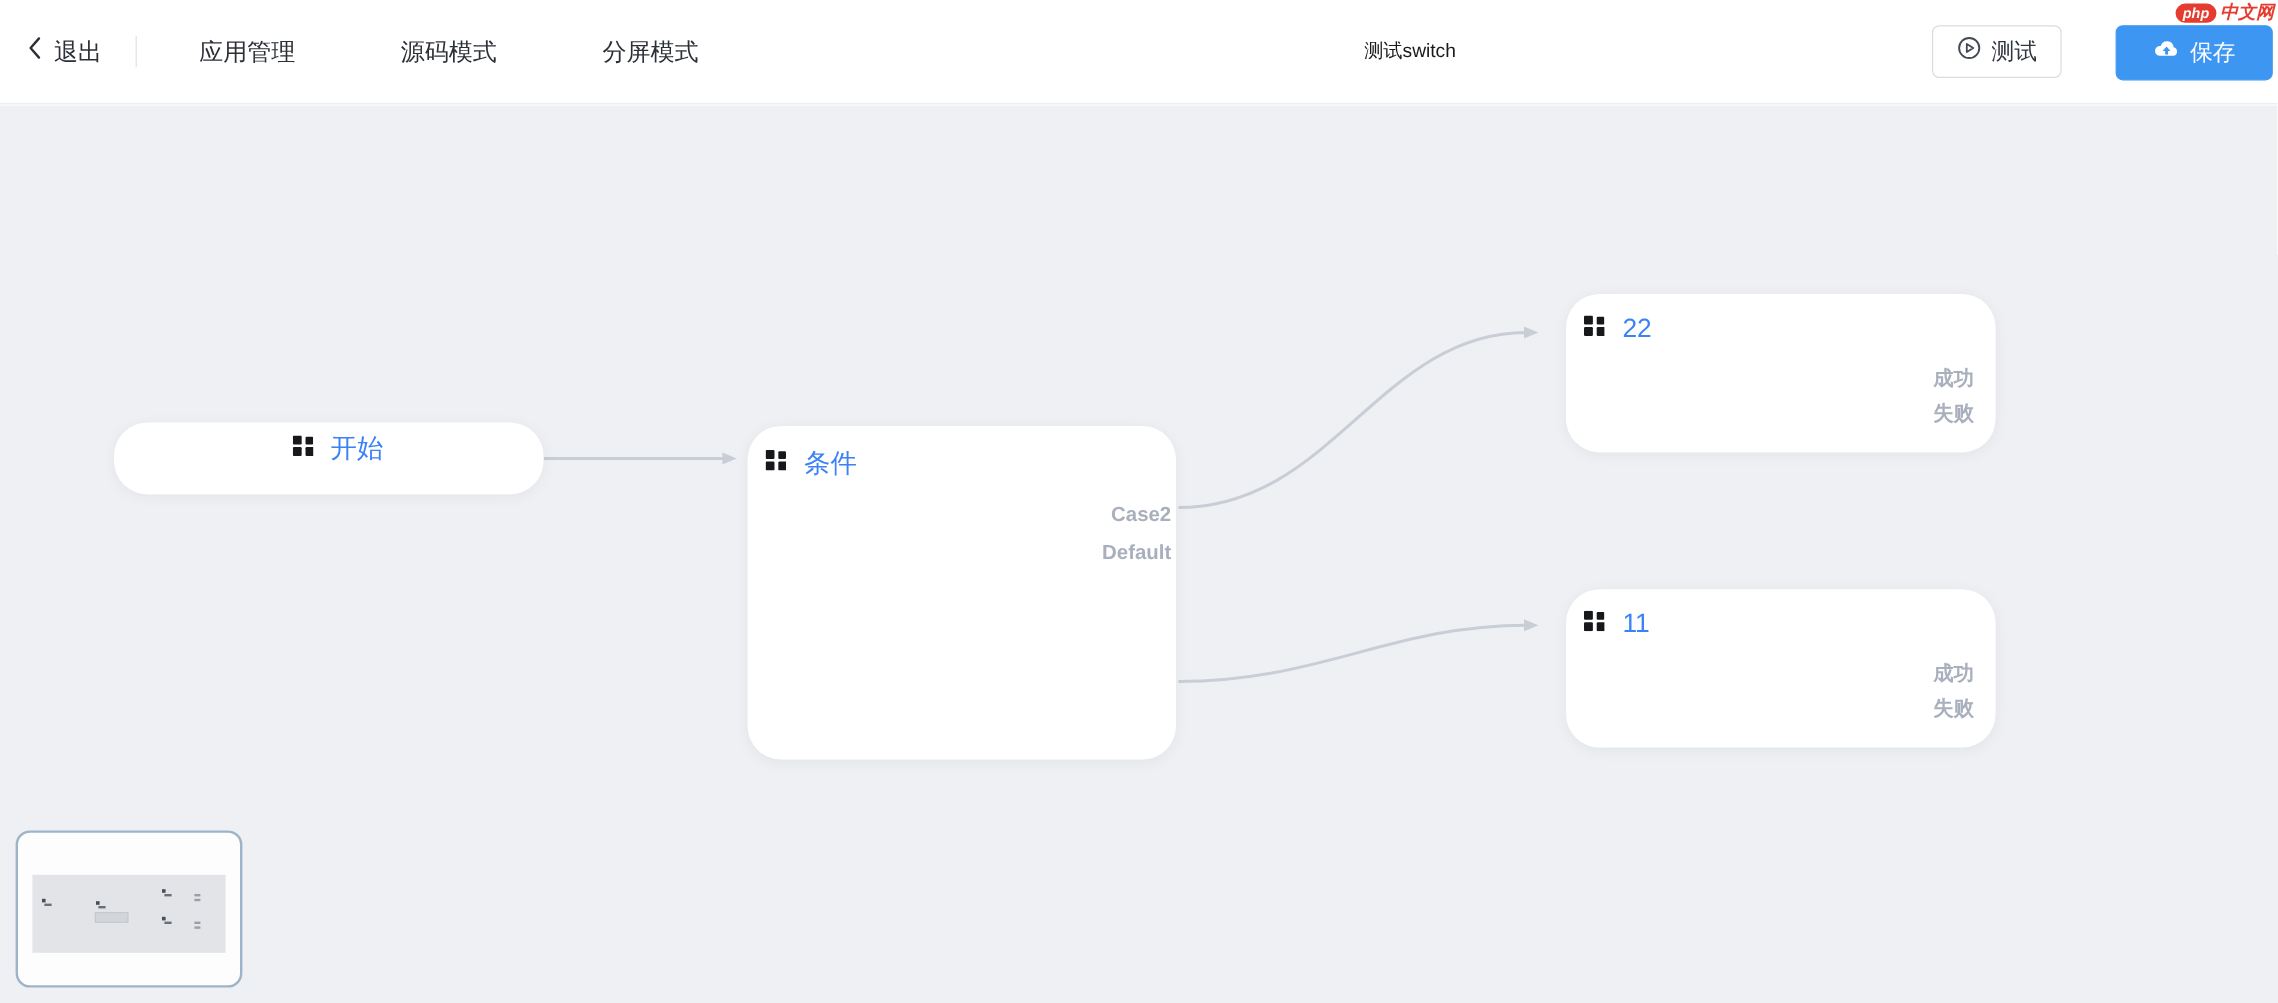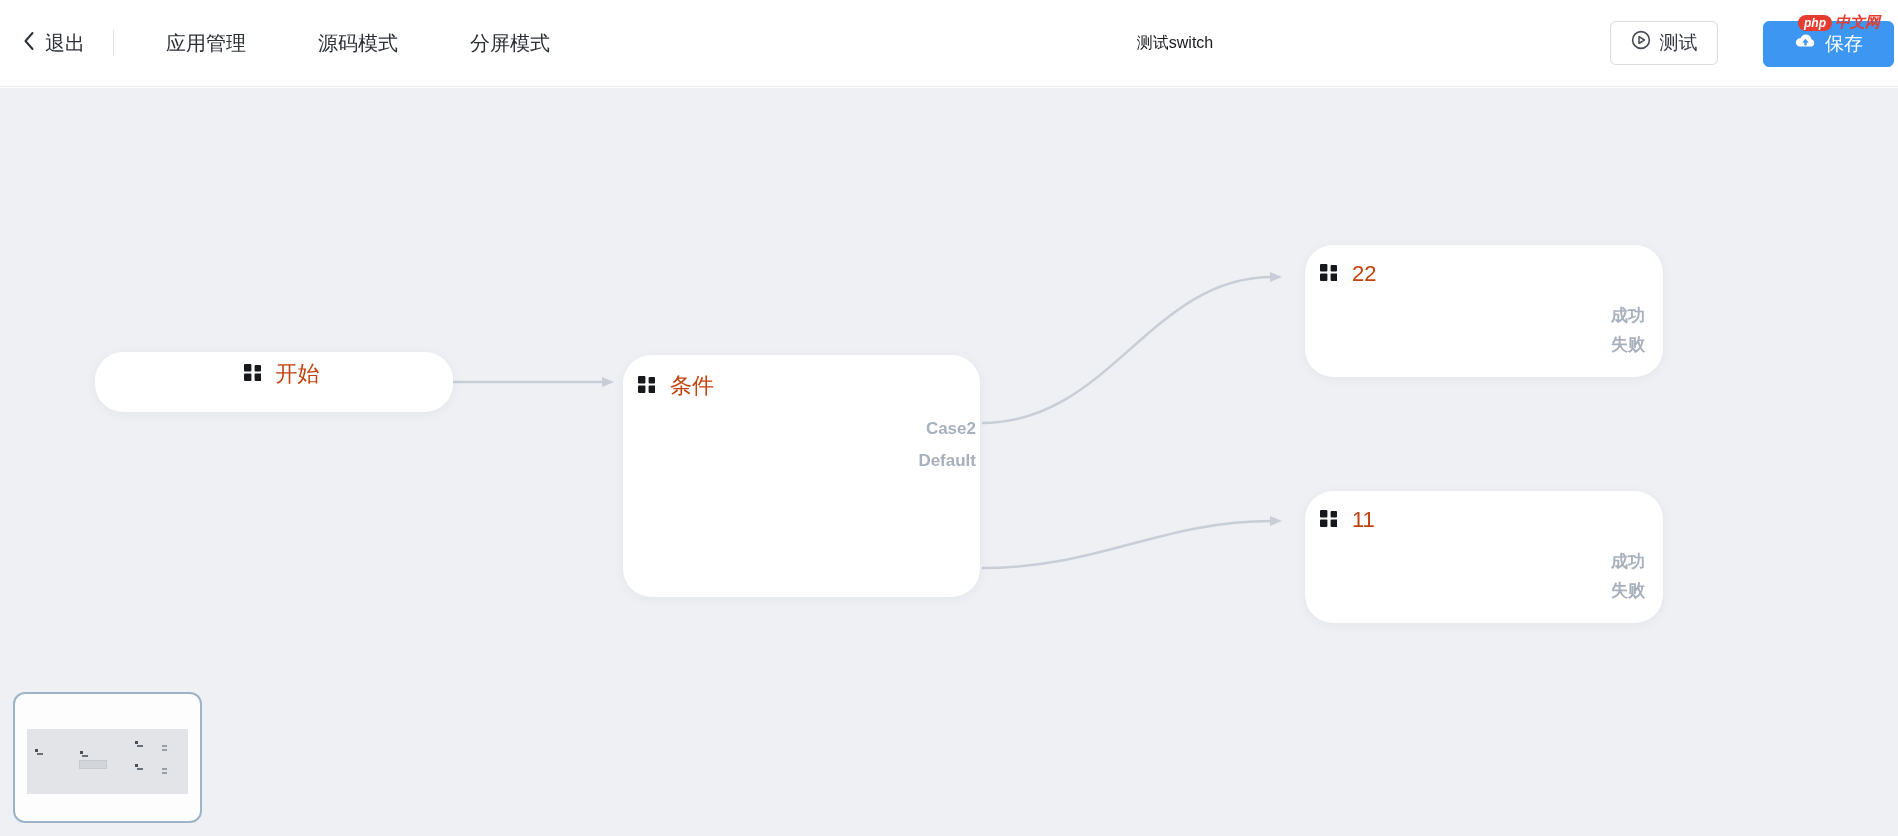--- a/index.html
+++ b/index.html
@@ -6,55 +6,55 @@
   html,body { width:1898px; height:836px; overflow:hidden; background:#fff;
     font-family:"Liberation Sans", sans-serif; }
   body { position:relative; }
 
   
   .header { position:relative; height:87px; background:#fff;
     border-bottom:1px solid #e9eaec; display:flex; align-items:center; z-index:5; }
   .back { display:flex; align-items:center; gap:10px; margin-left:22px;
     font-size:20px; color:#2b2f36; cursor:pointer; }
   .header-divider { width:1px; height:26px; background:#dfe2e6; margin:0 16px 0 28px; }
-  .tabs { display:flex; height:100%; }
+  .tabs { display:flex; height:100%;gap:16px; }
   .tab { position:relative; height:100%; display:flex; align-items:center;
     padding:0 36px; font-size:20px; color:#2b2f36; cursor:pointer; }
   .tab.active { color:#3e96f5; }
   .tab.active::after { content:""; position:absolute; left:0; right:0; bottom:0;
     height:4px; background:#3e96f5; }
   .doc-title { position:absolute; left:1175px; top:50%;
     transform:translate(-50%,-50%); font-size:16px; font-weight:500; color:#17191c; }
   .btn { position:absolute; top:21px; display:flex; align-items:center;
     justify-content:center; gap:9px; border-radius:6px; font-size:19px; cursor:pointer;font-family:Liberation Mono, monospace; }
   .btn-test { right:180px; width:108px; height:44px; background:#fff;
     border:1px solid #d9dce1; color:#303540; }
   .btn-save { right:4px; width:131px; height:46px; background:#3d97f2;
     border:1px solid #3d97f2; color:#fff; }
-  .logo { position:absolute; top:1px; right:18px; z-index:20; display:flex;
-    align-items:center; gap:3px;margin-top:12px; }
+  .logo { position:absolute; top:1px; right:3px; z-index:20; display:flex;
+    align-items:center; gap:3px; }
   .logo-badge { background:#e53c2f; color:#fff; font-style:italic; font-weight:bold;
     font-size:12px; line-height:16px; padding:0 6px; border-radius:9px; }
   .logo-text { color:#e53c2f; font-weight:800; font-size:15px; font-style:italic; }
 
   
   .canvas { position:absolute; left:0; top:88px; width:1898px; height:748px;
     background:#eef0f3; }
   .edges { position:absolute; left:0; top:0; }
 
   .node { position:absolute; background:#fff; border-radius:28px;
     box-shadow:0 2px 12px rgba(25,35,60,.05); cursor:grab; }
   .node-header { display:flex; align-items:center; gap:15px; padding-left:15px; }
-  .node-title { font-size:22px; font-weight:500; color:#c2410c; }
+  .node-title { font-size:22px; font-weight:500; color:#3b82f6; }
   .grid-icon { flex:0 0 auto; }
 
   .node-start { left:95px; top:264px; width:358px; height:60px; }
   .node-start .node-header { height:44px;justify-content:center; }
 
-  .node-cond { left:623px; top:267px; width:357px; height:242px; }
+  .node-cond { left:623px; top:267px; width:357px; height:278px; }
   .node-cond .node-header { padding-top:16px; }
   .port-label { text-align:right; padding-right:4px; font-size:17px;
     font-weight:bold; color:#a9b0bd; }
   .port-case { margin-top:18px; }
   .port-default { margin-top:12px; }
   .cond-box { margin:16px 15px 0 15px; background:#f0f1f4; border-radius:10px;
     overflow:hidden; }
   .cond-row { height:46px; display:flex; align-items:center; padding-left:16px;
     font-family:"DejaVu Sans Mono", monospace; font-size:16px; color:#23262c; }
   .cond-row + .cond-row { border-top:2px solid #e7e9ed; }

